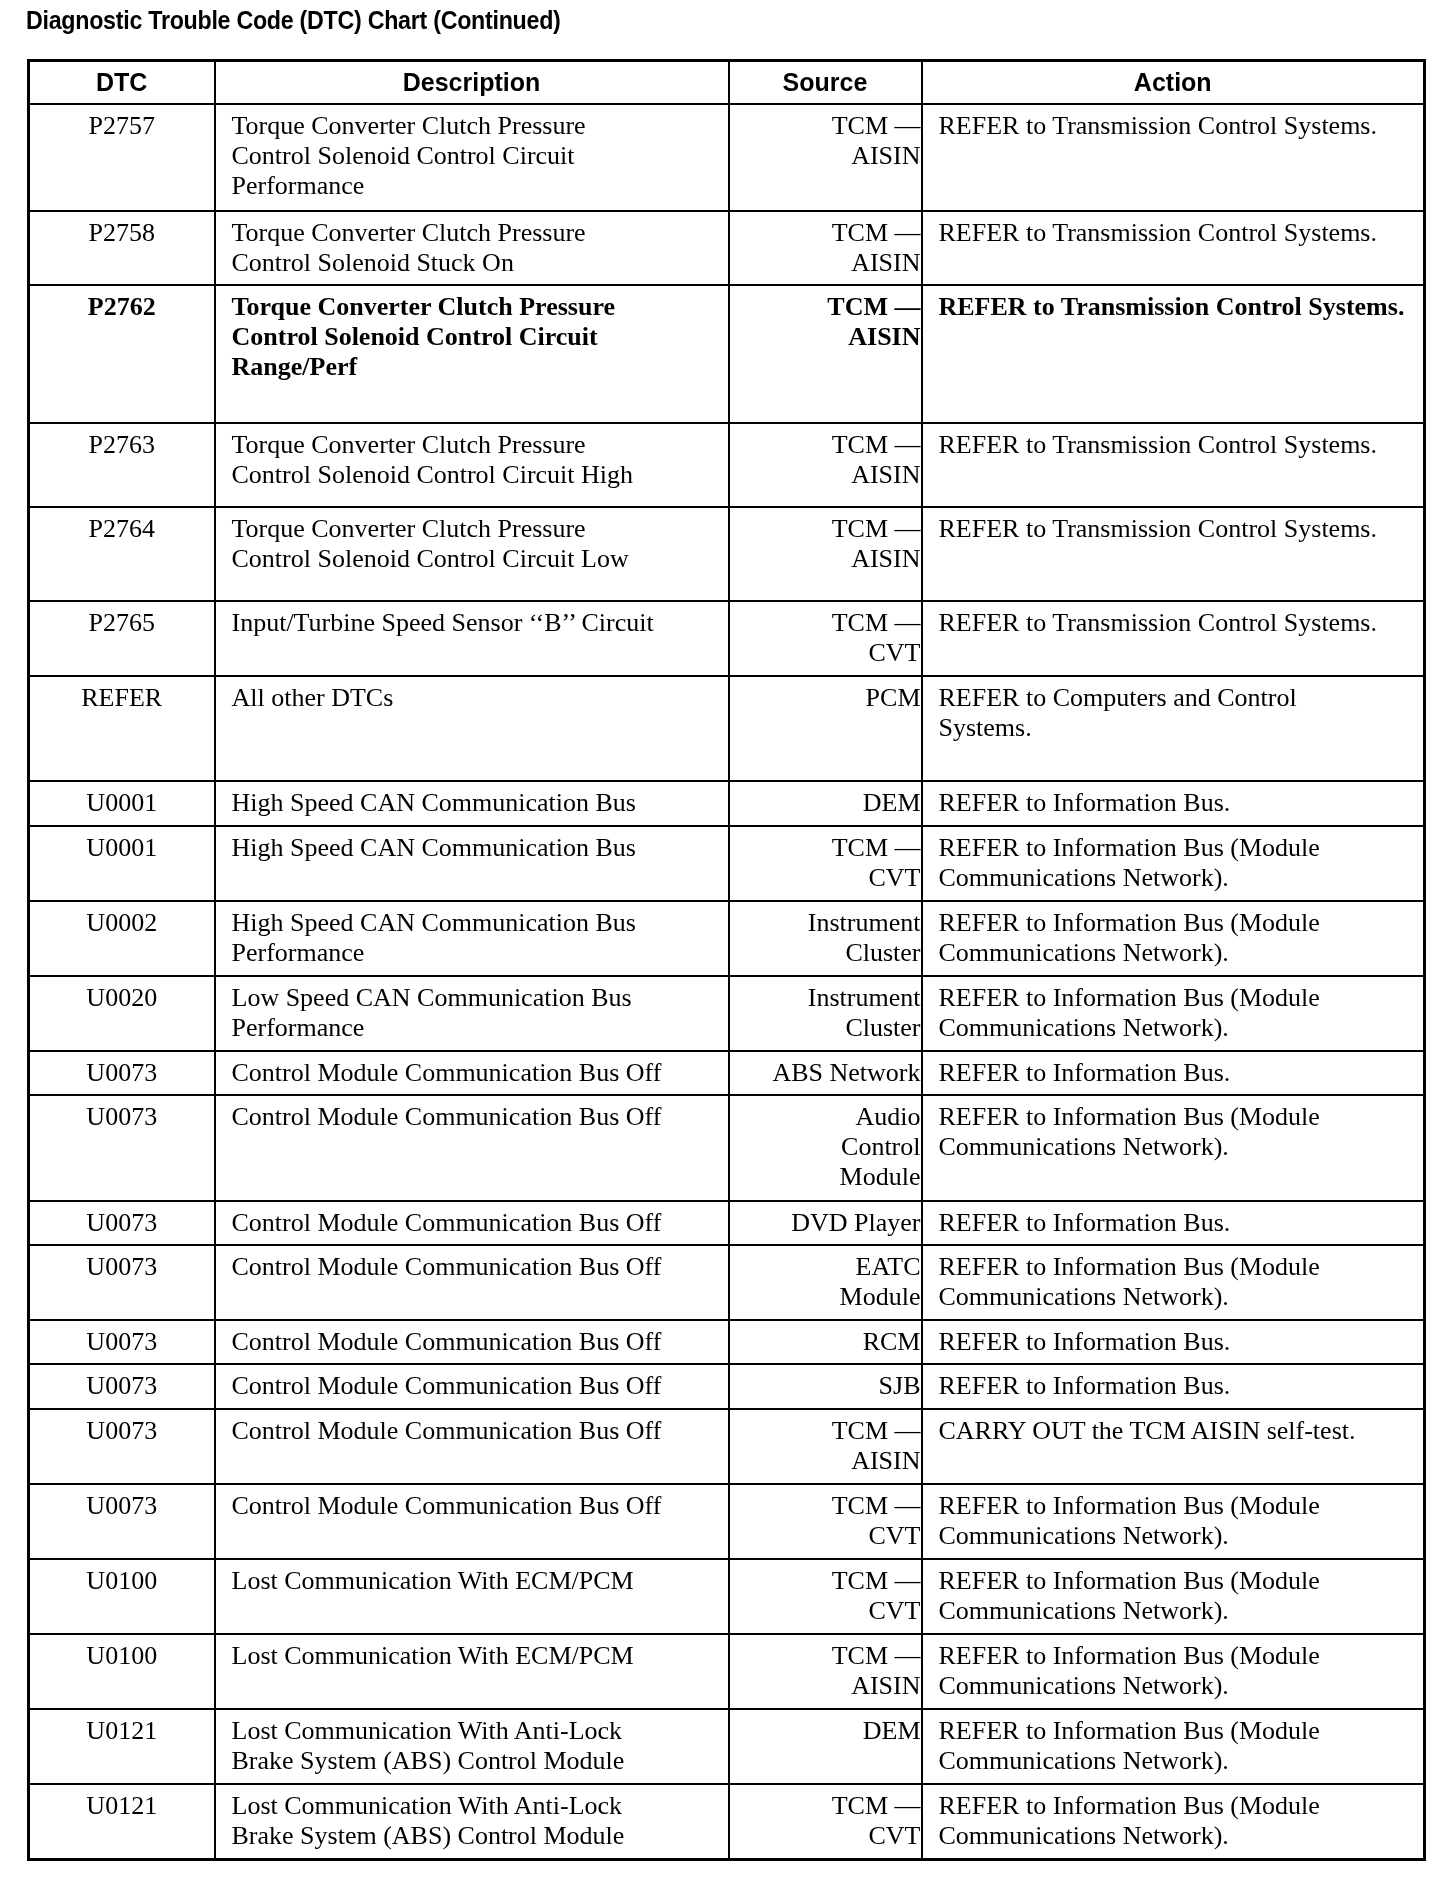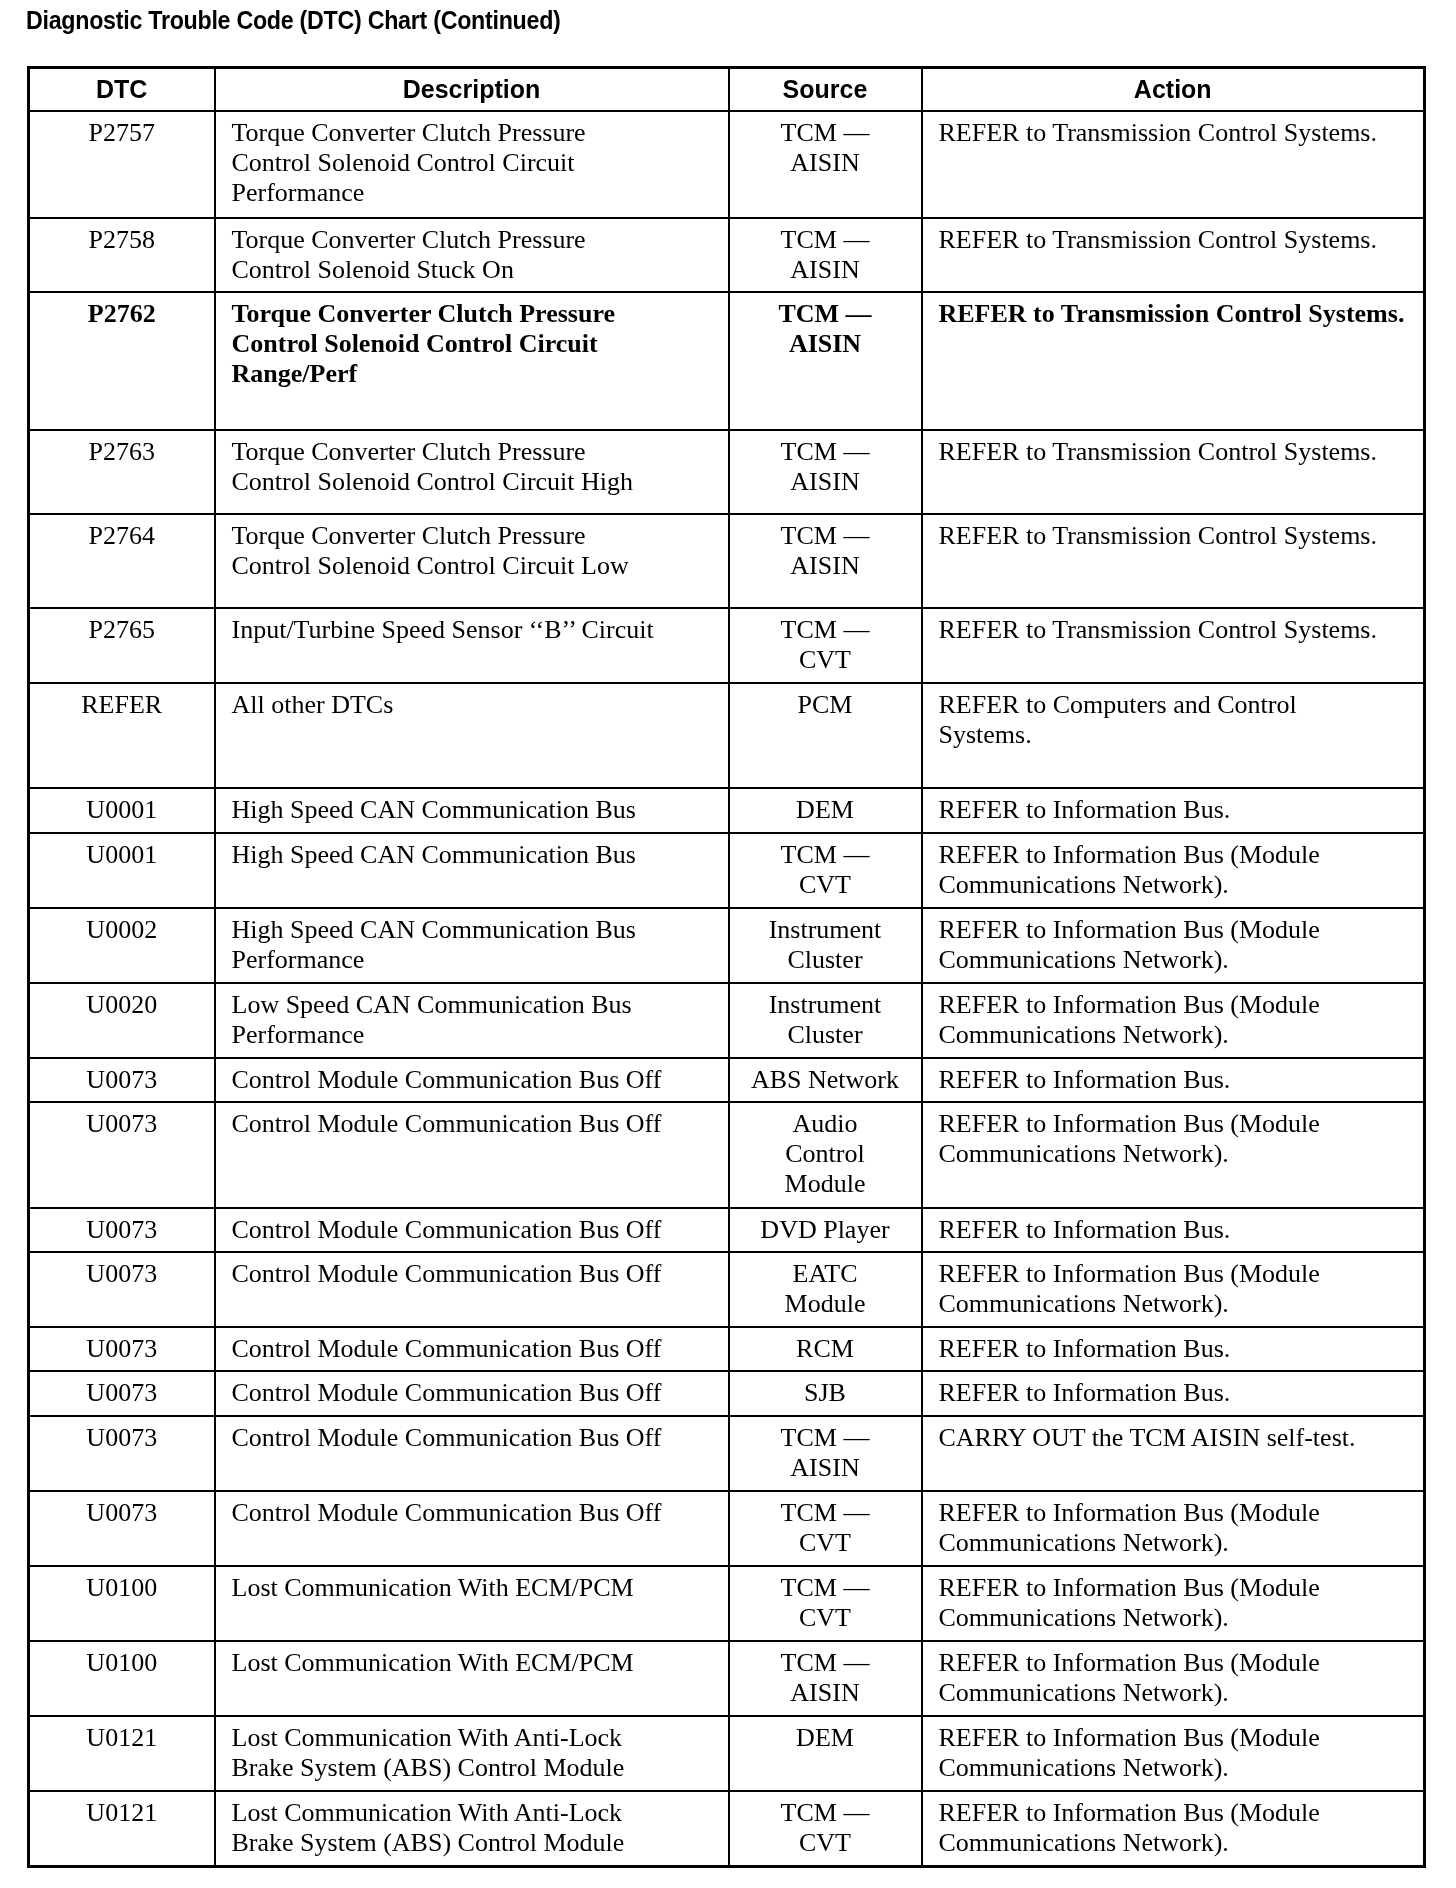--- a/index.html
+++ b/index.html
@@ -3,36 +3,36 @@
 <meta charset="utf-8">
 <style>
   html, body { margin: 0; padding: 0; background: #ffffff; }
   body { width: 1456px; height: 1888px; position: relative; overflow: hidden; color: #000; }
   .title {
     position: absolute; left: 26px; top: 6px;
     font-family: "Liberation Sans", sans-serif; font-weight: bold; font-size: 25px;
     letter-spacing: -0.3px; transform: scaleX(0.93); transform-origin: left top;
   }
   table.dtc {
-    position: absolute; left: 27px; top: 66px;
+    position: absolute; left: 27px; top: 59px;
     width: 1396px; border-collapse: collapse;
     border: 3px solid #000; table-layout: fixed;
   }
   table.dtc th, table.dtc td { border: 2px solid #000; padding: 0; vertical-align: top; }
   table.dtc th {
     font-family: "Liberation Sans", sans-serif; font-weight: bold; font-size: 25px;
     height: 41px; text-align: center; vertical-align: middle;
   }
   table.dtc td {
     font-family: "Liberation Serif", serif; font-size: 26px; line-height: 30px;
     padding-top: 6px; padding-bottom: 6px;
   }
   td.c-dtc { text-align: center; }
   td.c-desc { padding-left: 16px !important; padding-right: 8px !important; }
-  td.c-src { text-align: center; }
+  td.c-src { text-align: right; }
   td.c-act { padding-left: 16px !important; padding-right: 8px !important; }
   .line { display: block; white-space: nowrap; }
 </style>
 </head>
 <body>
 
 <div class="title">Diagnostic Trouble Code (DTC) Chart (Continued)</div>
 
 <table class="dtc">
   <colgroup>

